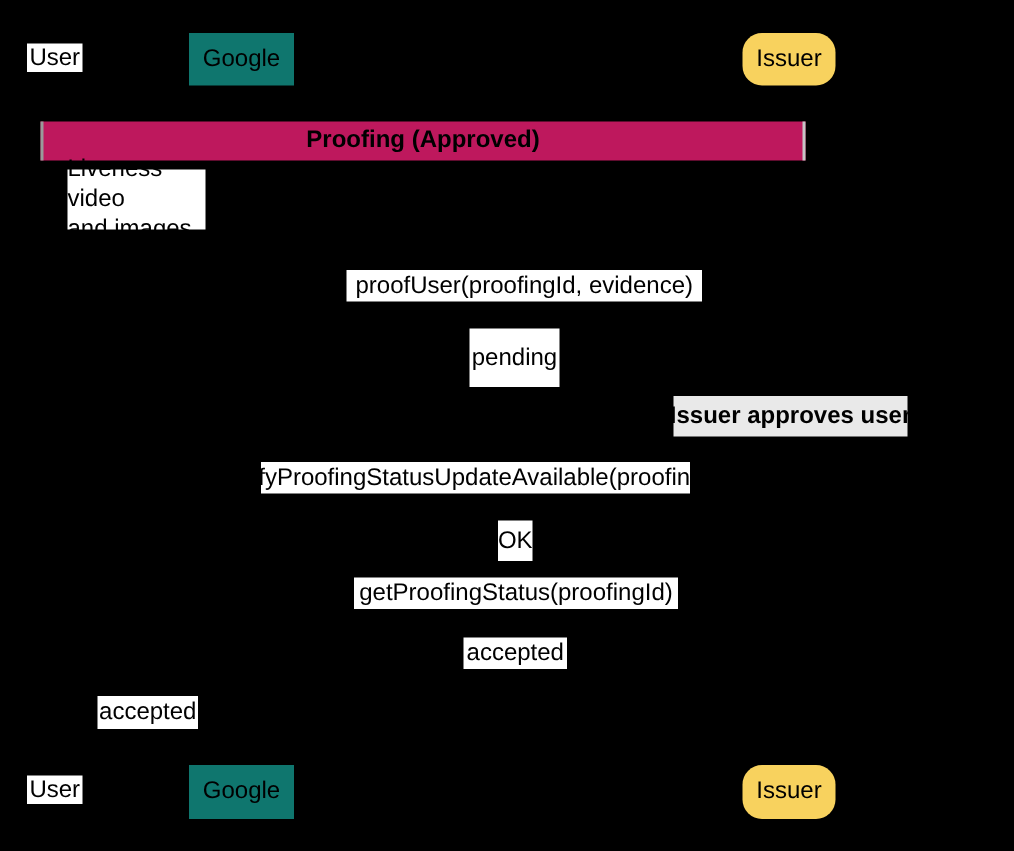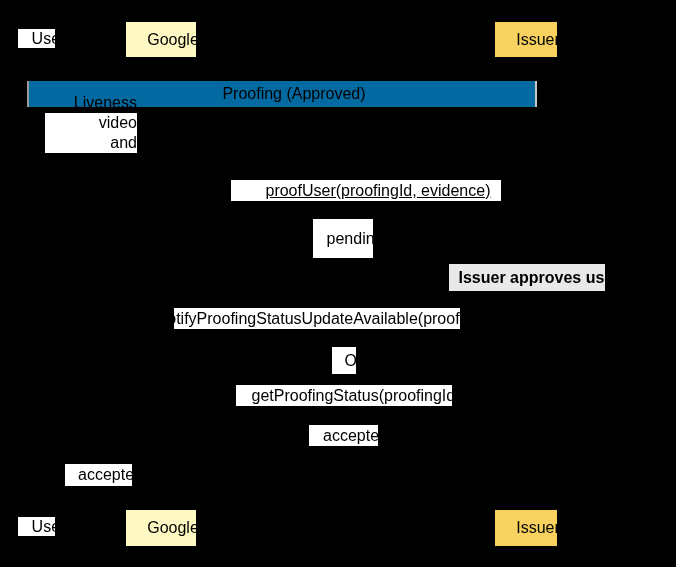--- a/index.html
+++ b/index.html
@@ -12,43 +12,43 @@
     color: #000;
     overflow: hidden;
   }
   .box {
     position: absolute;
     display: flex;
     align-items: center;
     justify-content: center;
     font-size: 16px;
     line-height: 20px;
-    text-align: right;
+    text-align: left;
     box-sizing: border-box;
     white-space: nowrap;
-    padding-left: 24px;
   }
   .lbl  { background: #ffffff; }
-  .part-green  { background: #fef9c3; }
-  .part-yellow { background: #F8D25E; }
+  .part-green  { background: #0f766e; }
+  .part-yellow { background: #F8D25E; border-radius: 13px; }
   .note { background: #E9E9E9; }
   .band {
-    background: #0369a1;
+    background: #be185d;
     border-left: 2px solid #9A9A9A;
     border-right: 2px solid #C6C6C6;
+    font-weight: bold;
   }
   .multiline { white-space: pre-line; }
 
   
   #user-top      { left: 18px;  top: 29px;  width: 37px;  height: 19px; }
   #google-top    { left: 126px; top: 22px;  width: 70px;  height: 35px; }
   #issuer-top    { left: 495px; top: 22px;  width: 62px;  height: 35px; }
   #fragment-band { left: 27px;  top: 81px;  width: 510px; height: 26px; }
   #note-liveness { left: 45px;  top: 113px; width: 92px; height: 40px; }
-  #msg-proofuser { left: 231px; top: 180px; width: 270px; height: 21px; text-decoration: underline; }
+  #msg-proofuser { left: 231px; top: 180px; width: 237px; height: 21px; }
   #msg-pending   { left: 313px; top: 219px; width: 60px;  height: 39px; }
   #note-approve  { left: 449px; top: 264px; width: 156px; height: 27px; font-weight: bold; }
   #msg-notify    { left: 174px; top: 308px; width: 286px; height: 21px; }
   #msg-ok        { left: 332px; top: 347px; width: 23px;  height: 27px; }
   #msg-getstatus { left: 236px; top: 385px; width: 216px; height: 21px; }
   #msg-accepted1 { left: 309px; top: 425px; width: 69px;  height: 21px; }
   #msg-accepted2 { left: 65px;  top: 464px; width: 67px;  height: 22px; }
   #user-bottom   { left: 18px;  top: 517px; width: 37px;  height: 19px; }
   #google-bottom { left: 126px; top: 510px; width: 70px;  height: 36px; }
   #issuer-bottom { left: 495px; top: 510px; width: 62px;  height: 36px; }

